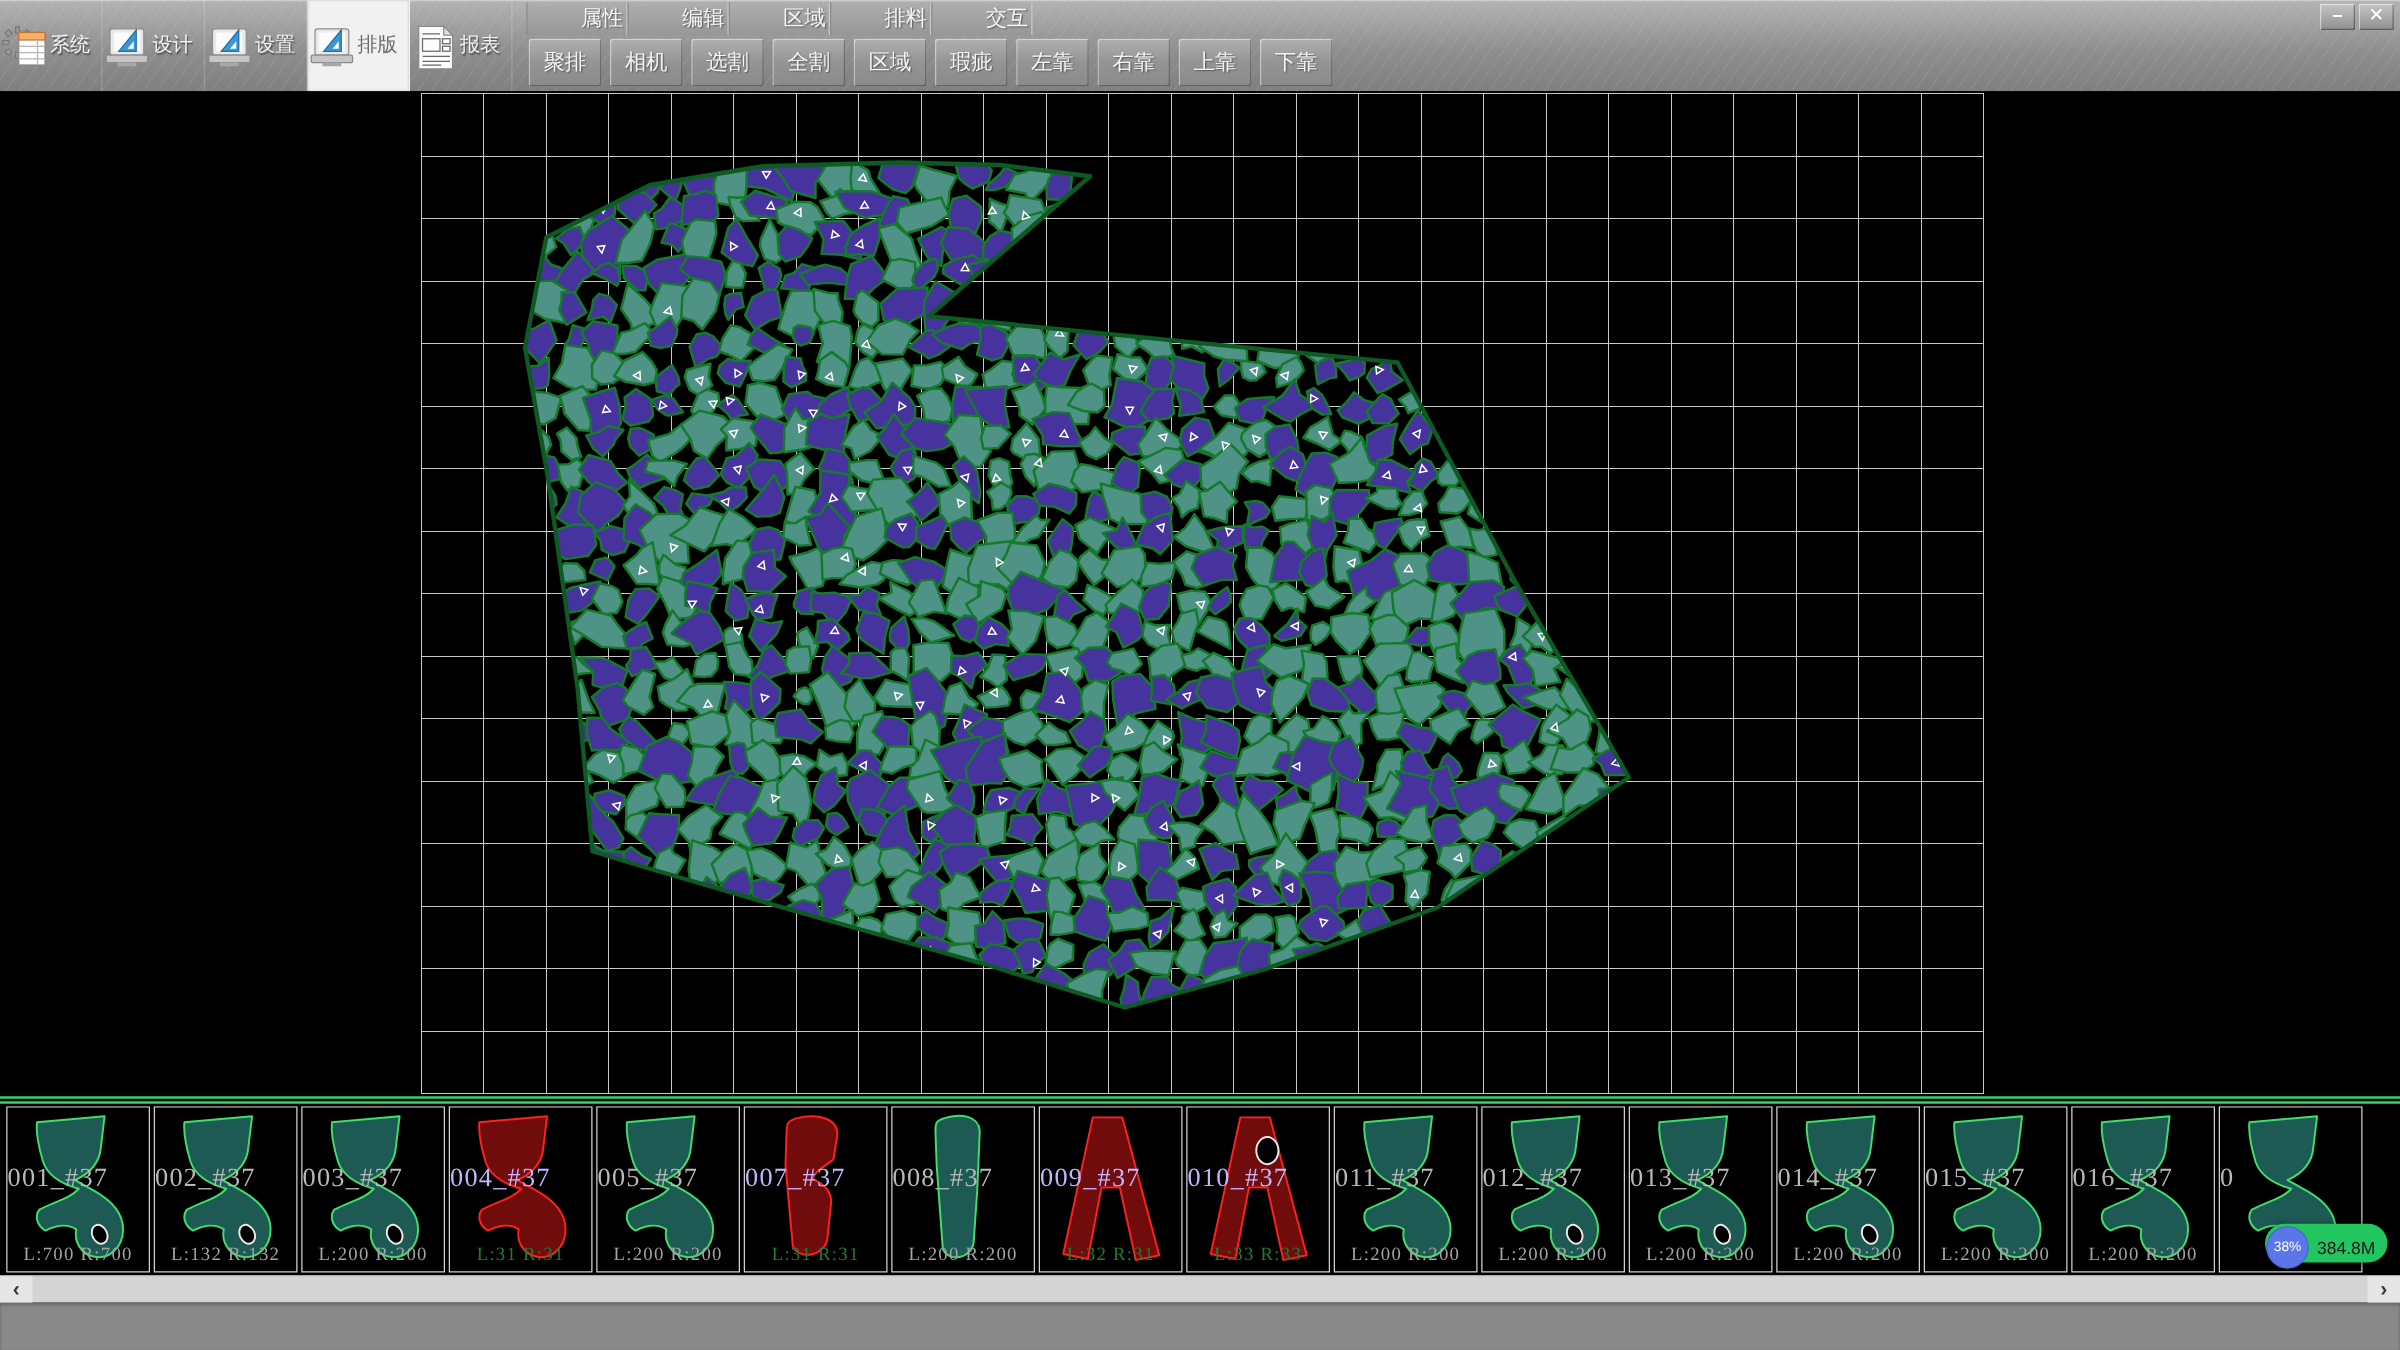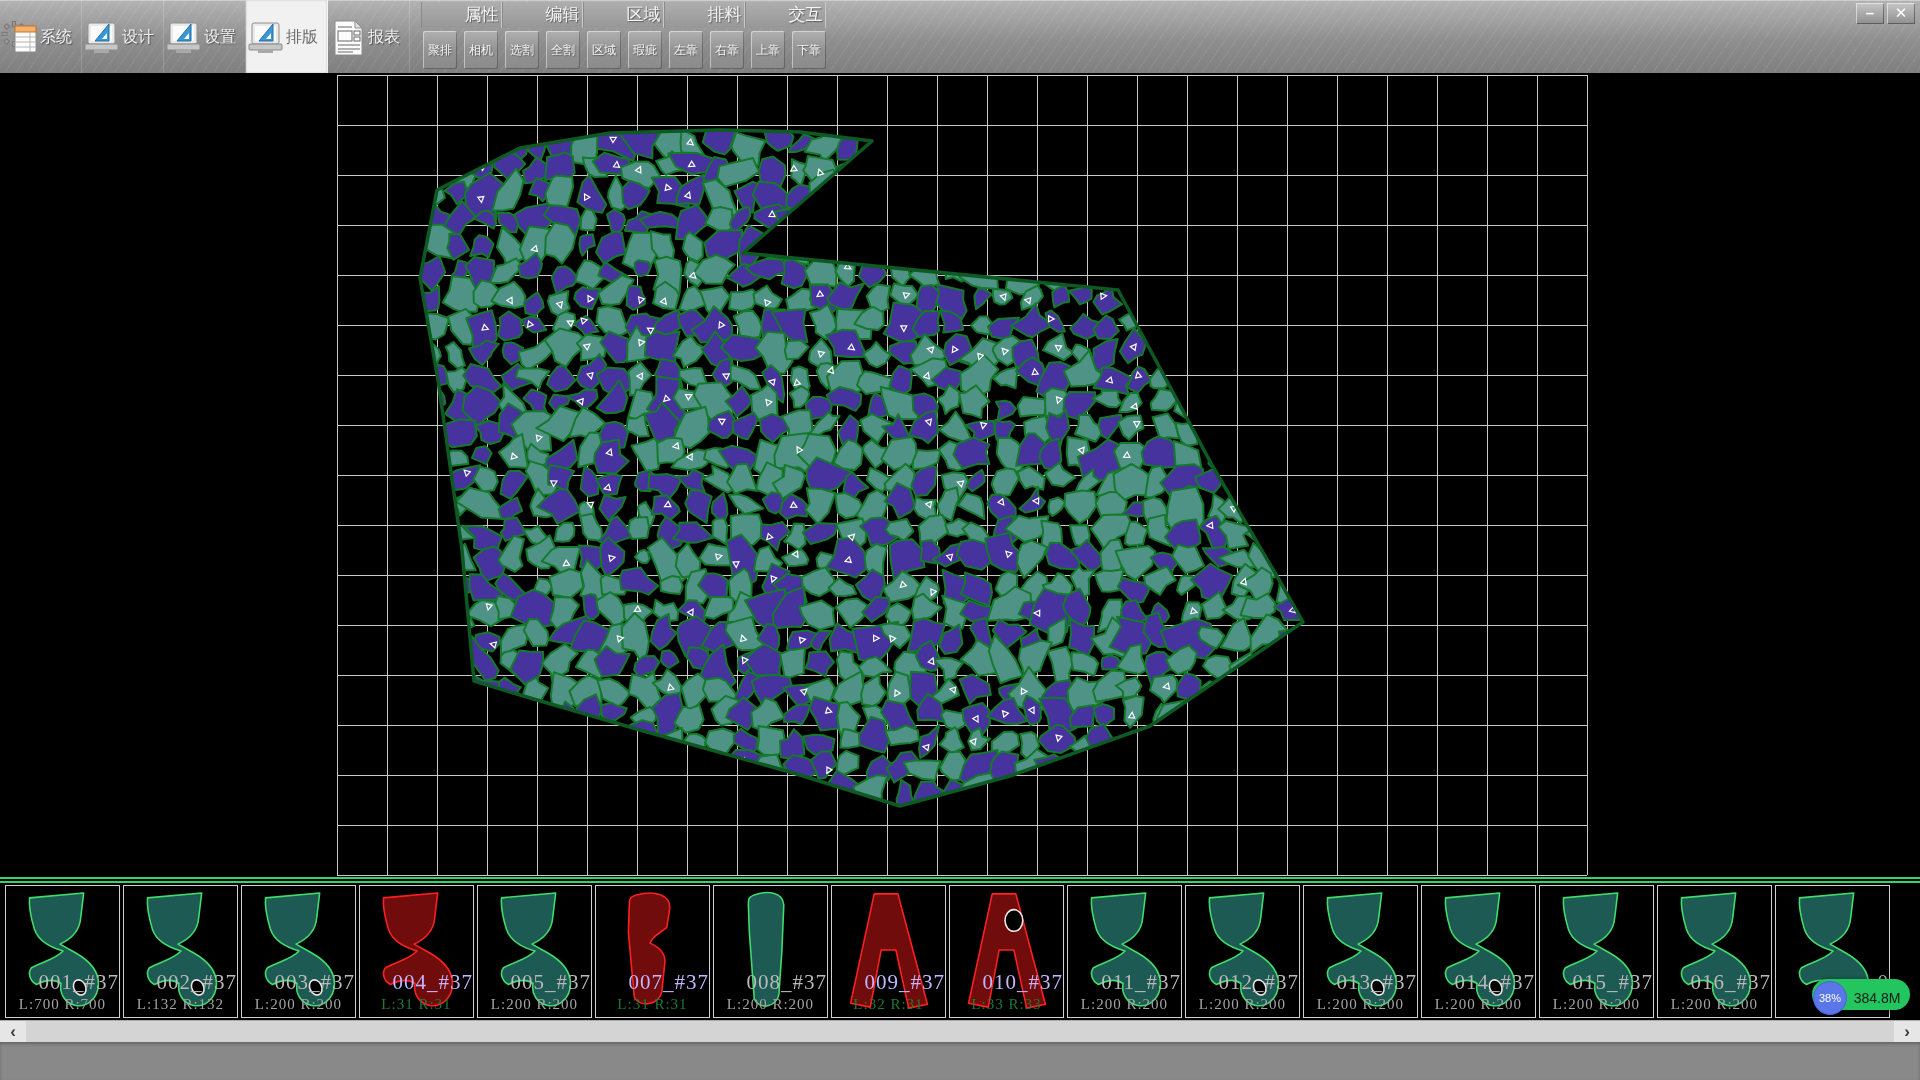--- a/index.html
+++ b/index.html
@@ -20,22 +20,22 @@
   .big-btn.active{background:#f1f1f1;box-shadow:inset 0 0 2px #bbb;}
   .big-btn.active .bb-label{color:#6a6a6a;text-shadow:none;}
 
   .menu-col{position:absolute;left:421px;top:0;}
   .menu-row{display:flex;margin-top:2px;}
   .menu-item{width:81px;height:26px;box-sizing:border-box;text-align:center;line-height:26px;
     color:#f5f5f5;font-size:17px;text-shadow:1px 1px 1px rgba(60,60,60,.65);
     background:linear-gradient(180deg,#aeaeae,#979797);
     border-right:1px solid #c9c9c9;border-left:1px solid #8a8a8a;padding-left:40px;}
   .tool-row{display:flex;padding-left:2px;margin-top:3px;}
-  .tool-btn{width:34px;height:38px;margin-right:7px;border-radius:2px;text-align:center;
-    line-height:38px;font-size:12px;color:#f5f5f5;text-shadow:1px 1px 1px rgba(60,60,60,.65);
+  .tool-btn{width:58px;height:38px;margin-right:7px;border-radius:2px;text-align:center;
+    line-height:38px;font-size:17px;color:#f5f5f5;text-shadow:1px 1px 1px rgba(60,60,60,.65);
     background:linear-gradient(180deg,#b0b0b0,#949494 50%,#8a8a8a);
     box-shadow:inset 1px 1px 0 rgba(255,255,255,.45),inset -1px -1px 0 rgba(0,0,0,.28);}
 
   .win-controls{position:absolute;right:5px;top:3px;display:flex;}
   .win-btn{width:28px;height:21px;margin-left:3px;text-align:center;line-height:20px;
     color:#fff;font-size:15px;font-weight:bold;
     background:linear-gradient(180deg,#c6c6c6,#8e8e8e);
     box-shadow:inset 1px 1px 0 rgba(255,255,255,.5),inset -1px -1px 0 rgba(0,0,0,.35);}
 
   
@@ -45,22 +45,22 @@
   
   .green-sep{position:absolute;left:0;top:877px;width:1920px;height:8px;background:#000;}
   .green-sep i{display:block;height:2px;background:#2fd768;margin-bottom:2px;}
 
   
   .thumbs{position:absolute;left:0;top:885px;width:1920px;height:135px;background:#000;
     display:flex;align-items:flex-start;padding-left:5px;box-sizing:border-box;overflow:hidden;}
   .thumb{position:relative;width:115px;height:133px;flex:0 0 auto;margin-right:3px;
     background:#000;border:1px solid #d0d0d0;box-sizing:border-box;}
   .thumb svg{position:absolute;left:50%;top:2px;transform:translateX(-50%);}
-  .t-id{position:absolute;top:44px;left:0;width:100%;text-align:right;
-    font-family:"Liberation Serif","DejaVu Serif",serif;font-size:21px;letter-spacing:1px;margin-top:40px;}
+  .t-id{position:absolute;top:44px;left:0;width:100%;text-align:left;
+    font-family:"Liberation Serif","DejaVu Serif",serif;font-size:21px;letter-spacing:1px;}
   .t-counts{position:absolute;bottom:4px;left:0;width:100%;text-align:center;
     font-family:"Liberation Serif","DejaVu Serif",serif;font-size:15px;letter-spacing:1px;}
   .c-gray{color:#b9b9b9;} .c-gray2{color:#a3a3a3;}
   .c-green{color:#c4b5fd;} .c-green2{color:#1f7a35;}
 
   .badge{position:absolute;right:10px;top:94px;width:98px;height:31px;background:#22c55e;
     border-radius:19px;box-shadow:0 1px 5px rgba(0,0,0,.55);z-index:5;margin-left:47px;}
   .badge-circle{position:absolute;left:1px;top:2px;width:34px;height:34px;border-radius:50%;
     background:#5b76e8;border:1px solid #4a63d6;box-sizing:border-box;color:#fff;font-size:11px;
     display:flex;align-items:center;justify-content:center;}

